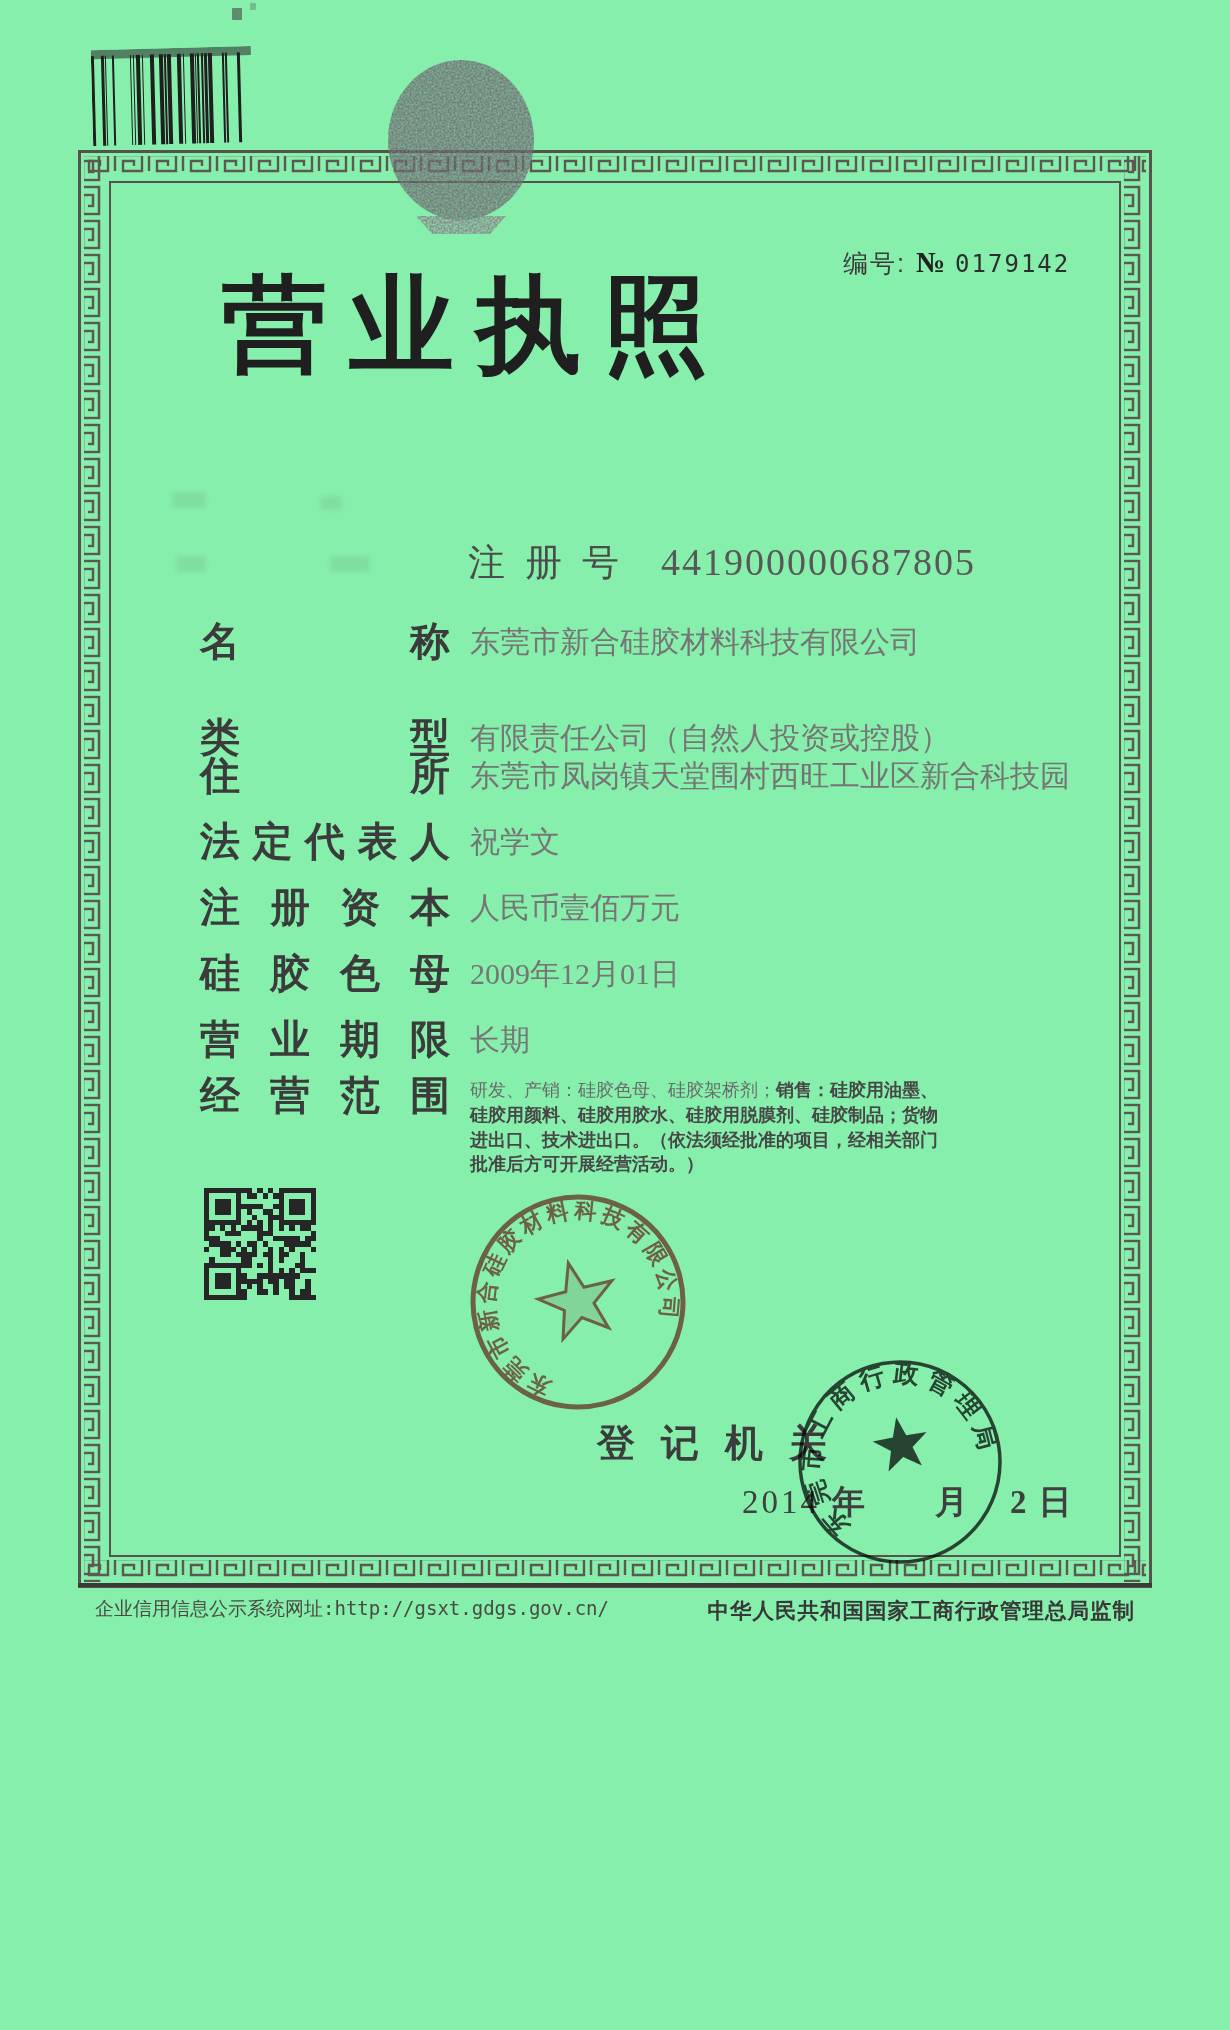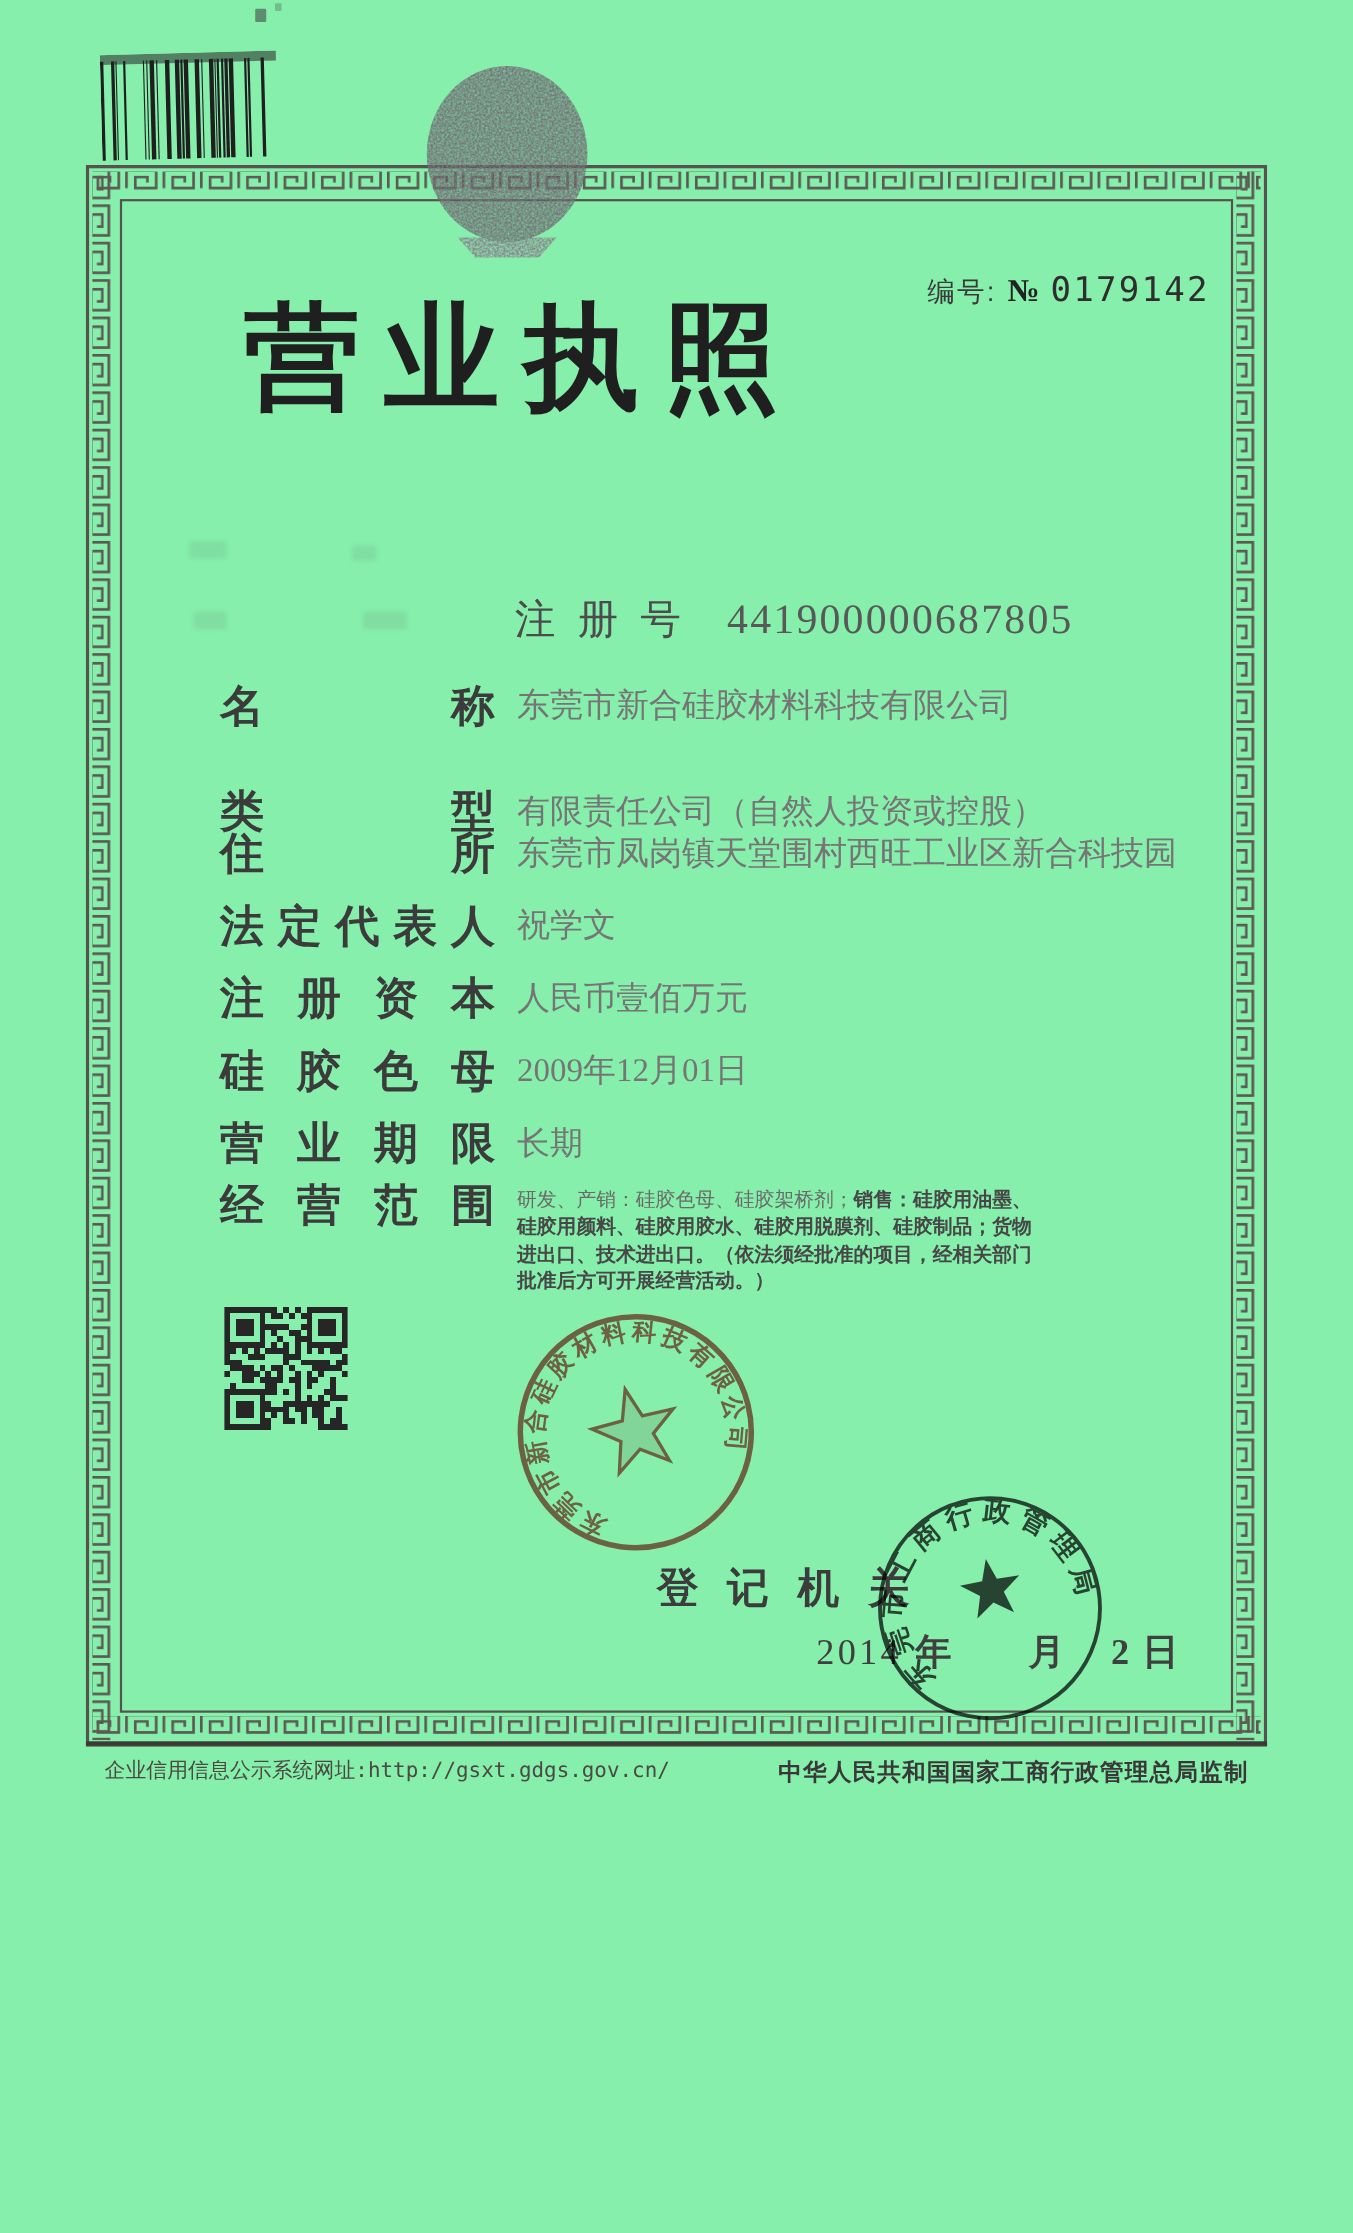--- a/index.html
+++ b/index.html
@@ -13,21 +13,21 @@
   .speck{position:absolute;background:rgba(60,60,60,.55);border-radius:1px;}
   .smudge{position:absolute;background:rgba(80,80,80,.10);filter:blur(2px);border-radius:3px;}
   
   .barcode{left:92px;top:48px;width:162px;height:100px;transform:rotate(-1.5deg);}
   
   .emblem{left:386px;top:58px;width:150px;height:178px;z-index:3;}
   
   .serial{left:843px;top:246px;display:flex;align-items:baseline;gap:10px;z-index:4;}
   .serial .lab{font-size:25px;color:#3a3a3a;letter-spacing:2px;}
   .serial .nsym{font-size:29px;font-weight:700;font-family:"Liberation Serif",serif;color:#222;}
-  .serial .num{font-size:31px;font-family:"DejaVu Sans Mono",monospace;color:#2e2e2e;letter-spacing:2px;}
+  .serial .num{font-size:24px;font-family:"DejaVu Sans Mono",monospace;color:#2e2e2e;letter-spacing:2px;}
   
   .title{left:222px;top:256px;font-size:105px;font-weight:900;letter-spacing:22px;
          color:#1f1f1f;font-family:"Liberation Serif",serif;z-index:4;}
   
   .regno{left:468px;top:538px;display:flex;align-items:baseline;z-index:4;}
   .regno .lab{font-size:37px;letter-spacing:20px;color:#4c4c4c;font-family:"Liberation Serif",serif;}
   .regno .num{font-size:38px;margin-left:22px;color:#585858;font-family:"Liberation Serif",serif;letter-spacing:2px;}
   
   .frow{position:absolute;left:200px;display:flex;z-index:4;}
   .flabel{width:250px;font-size:40px;line-height:48px;font-weight:700;color:#3b3b3b;

